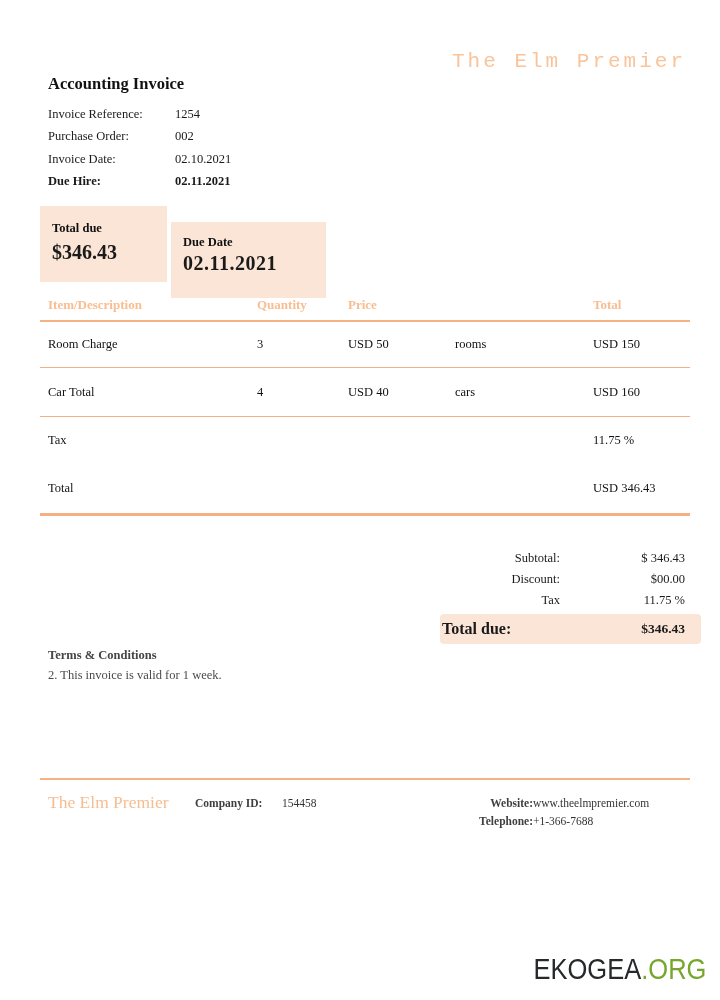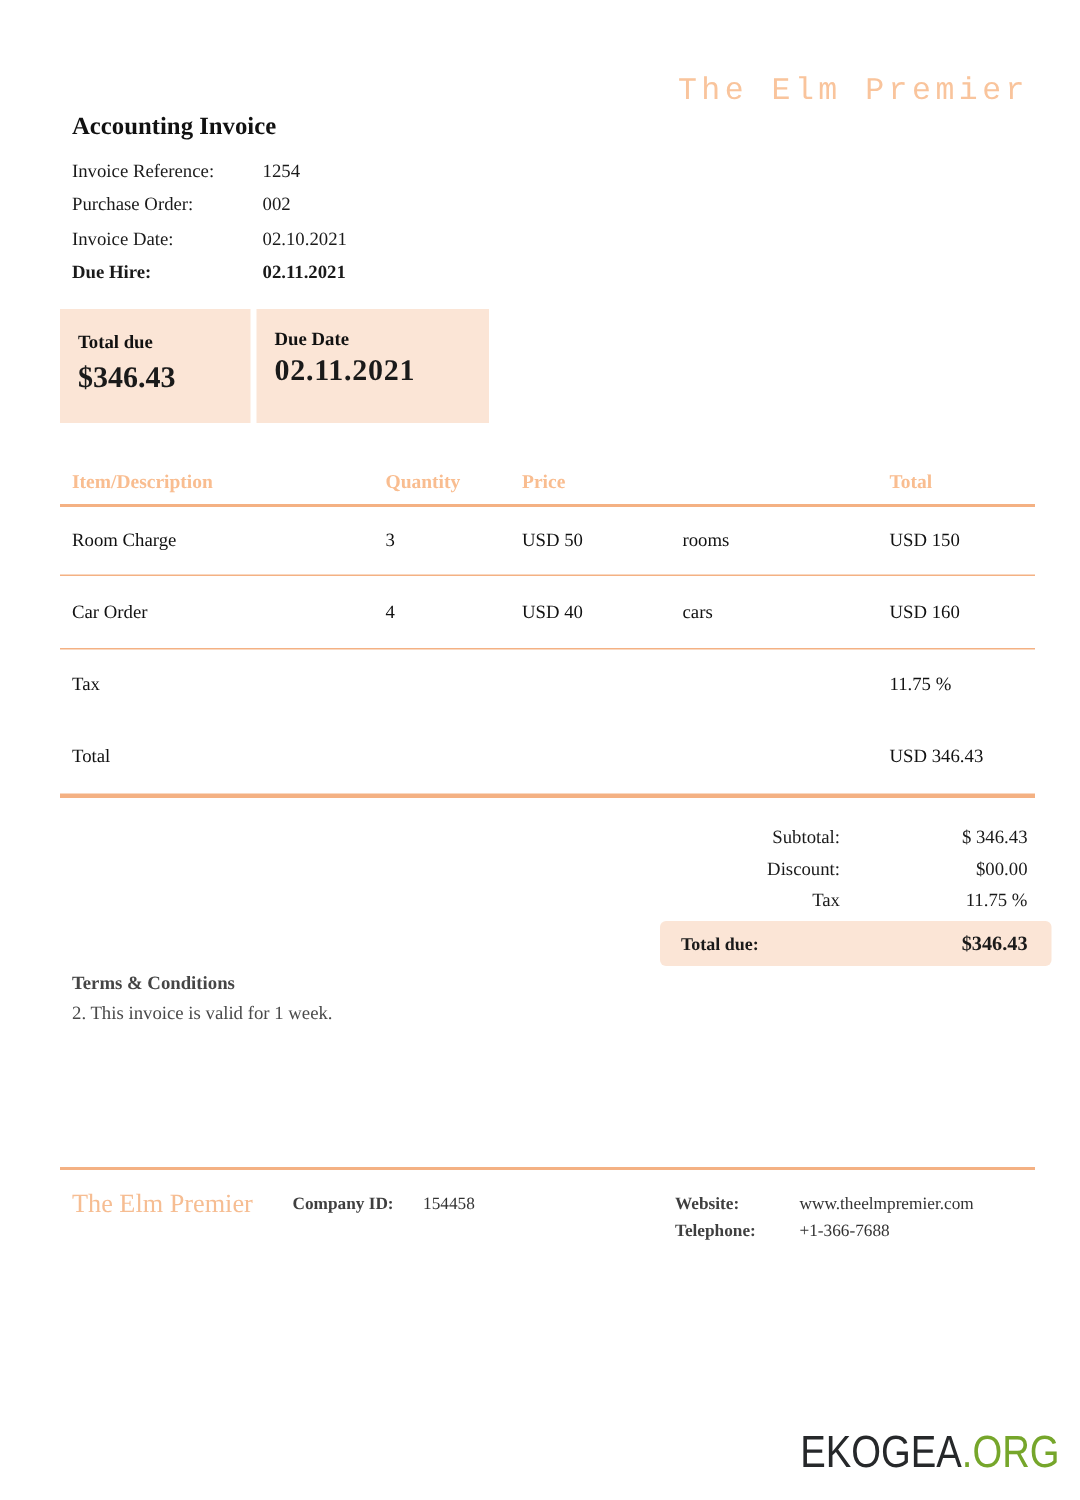--- a/index.html
+++ b/index.html
@@ -40,28 +40,28 @@
   
   .meta { position: absolute; left: 48px; top: 103px; width: 330px; }
   .meta-row { display: flex; height: 22.5px; align-items: center; font-size: 12.5px; }
   .meta-row .m-label { width: 127px; }
   .meta-row.bold { font-weight: bold; }
 
   
   .boxes { position: absolute; left: 40px; top: 206px; display: flex; gap: 4px; }
   .box { background: #fbe5d6; height: 76px; padding: 15px 0 0 12px; }
   .box.total { width: 127px; }
-  .box.due { width: 155px; }
+  .box.due { width: 155px; margin-top: 16px; }
   .box .b-label { font-size: 12.5px; font-weight: bold; color: #111; }
   .box.total .b-value { font-size: 20px; font-weight: bold; margin-top: 5px; }
   .box.due .b-label { margin-top: -2px; }
   .box.due .b-value { font-size: 20px; font-weight: bold; margin-top: 2px; letter-spacing: 0.5px; }
 
   
-  .items { position: absolute; left: 40px; top: 306px; width: 650px; border-bottom: 3px solid #f4b183; }
+  .items { position: absolute; left: 40px; top: 290px; width: 650px; border-bottom: 3px solid #f4b183; }
   .t-row { display: grid; grid-template-columns: 217px 91px 107px 138px 97px; align-items: center; }
   .t-row > div:first-child { padding-left: 8px; }
   .t-head { height: 32px; border-bottom: 2px solid #f4b183; font-weight: bold; color: #f9bd90; font-size: 13px; }
   .t-body { font-size: 12.5px; color: #111; }
   .t-body.r1 { height: 46px; border-bottom: 1px solid #f4b183; }
   .t-body.r2 { height: 49px; border-bottom: 1px solid #f4b183; }
   .t-body.r3 { height: 47px; }
   .t-body.r4 { height: 49px; }
 
   
@@ -71,21 +71,21 @@
   .s-row .s-value { flex: 1; text-align: right; padding-right: 16px; }
   .s-total {
     margin-top: 3px;
     background: #fbe5d6;
     border-radius: 4px;
     height: 30px;
     display: flex;
     align-items: center;
     font-weight: bold;
   }
-  .s-total .s-label { font-size: 12px; padding-left: 14px; }
+  .s-total .s-label { font-size: 16px; padding-left: 2px; }
   .s-total .s-value { flex: 1; text-align: right; padding-right: 16px; font-size: 13.5px; }
 
   
   .terms { position: absolute; left: 48px; top: 648px; color: #4a4a4a; }
   .terms .t-heading { font-weight: bold; font-size: 12.5px; color: #454545; }
   .terms .t-line { font-size: 12.5px; margin-top: 4.5px; }
 
   
   .footer {
     position: absolute;
@@ -102,21 +102,21 @@
     font-size: 17.5px;
     line-height: 25px;
     color: #f6bd92;
   }
   .f-grid { position: absolute; top: 14px; font-size: 11.5px; color: #333; }
   .f-grid.left { left: 155px; }
   .f-grid.right { left: 410px; }
   .f-line { display: flex; height: 18px; align-items: center; }
   .f-label { font-weight: bold; color: #3f3f3f; }
   .f-grid.left .f-label { width: 87px; }
-  .f-grid.right .f-label { width: 83px; }
+  .f-grid.right .f-label { width: 83px; text-align: right; }
 
   
   .watermark {
     position: absolute;
     right: 14px;
     bottom: 14px;
     font-family: "Liberation Sans", sans-serif;
     font-size: 30px;
     white-space: nowrap;
     transform: scaleX(0.85);
@@ -173,21 +173,21 @@
       <div>Total</div>
     </div>
     <div class="t-row t-body r1">
       <div>Room Charge</div>
       <div>3</div>
       <div>USD 50</div>
       <div>rooms</div>
       <div>USD 150</div>
     </div>
     <div class="t-row t-body r2">
-      <div>Car Order</div>
+      <div>Car Total</div>
       <div>4</div>
       <div>USD 40</div>
       <div>cars</div>
       <div>USD 160</div>
     </div>
     <div class="t-row t-body r3">
       <div>Tax</div>
       <div></div>
       <div></div>
       <div></div>

